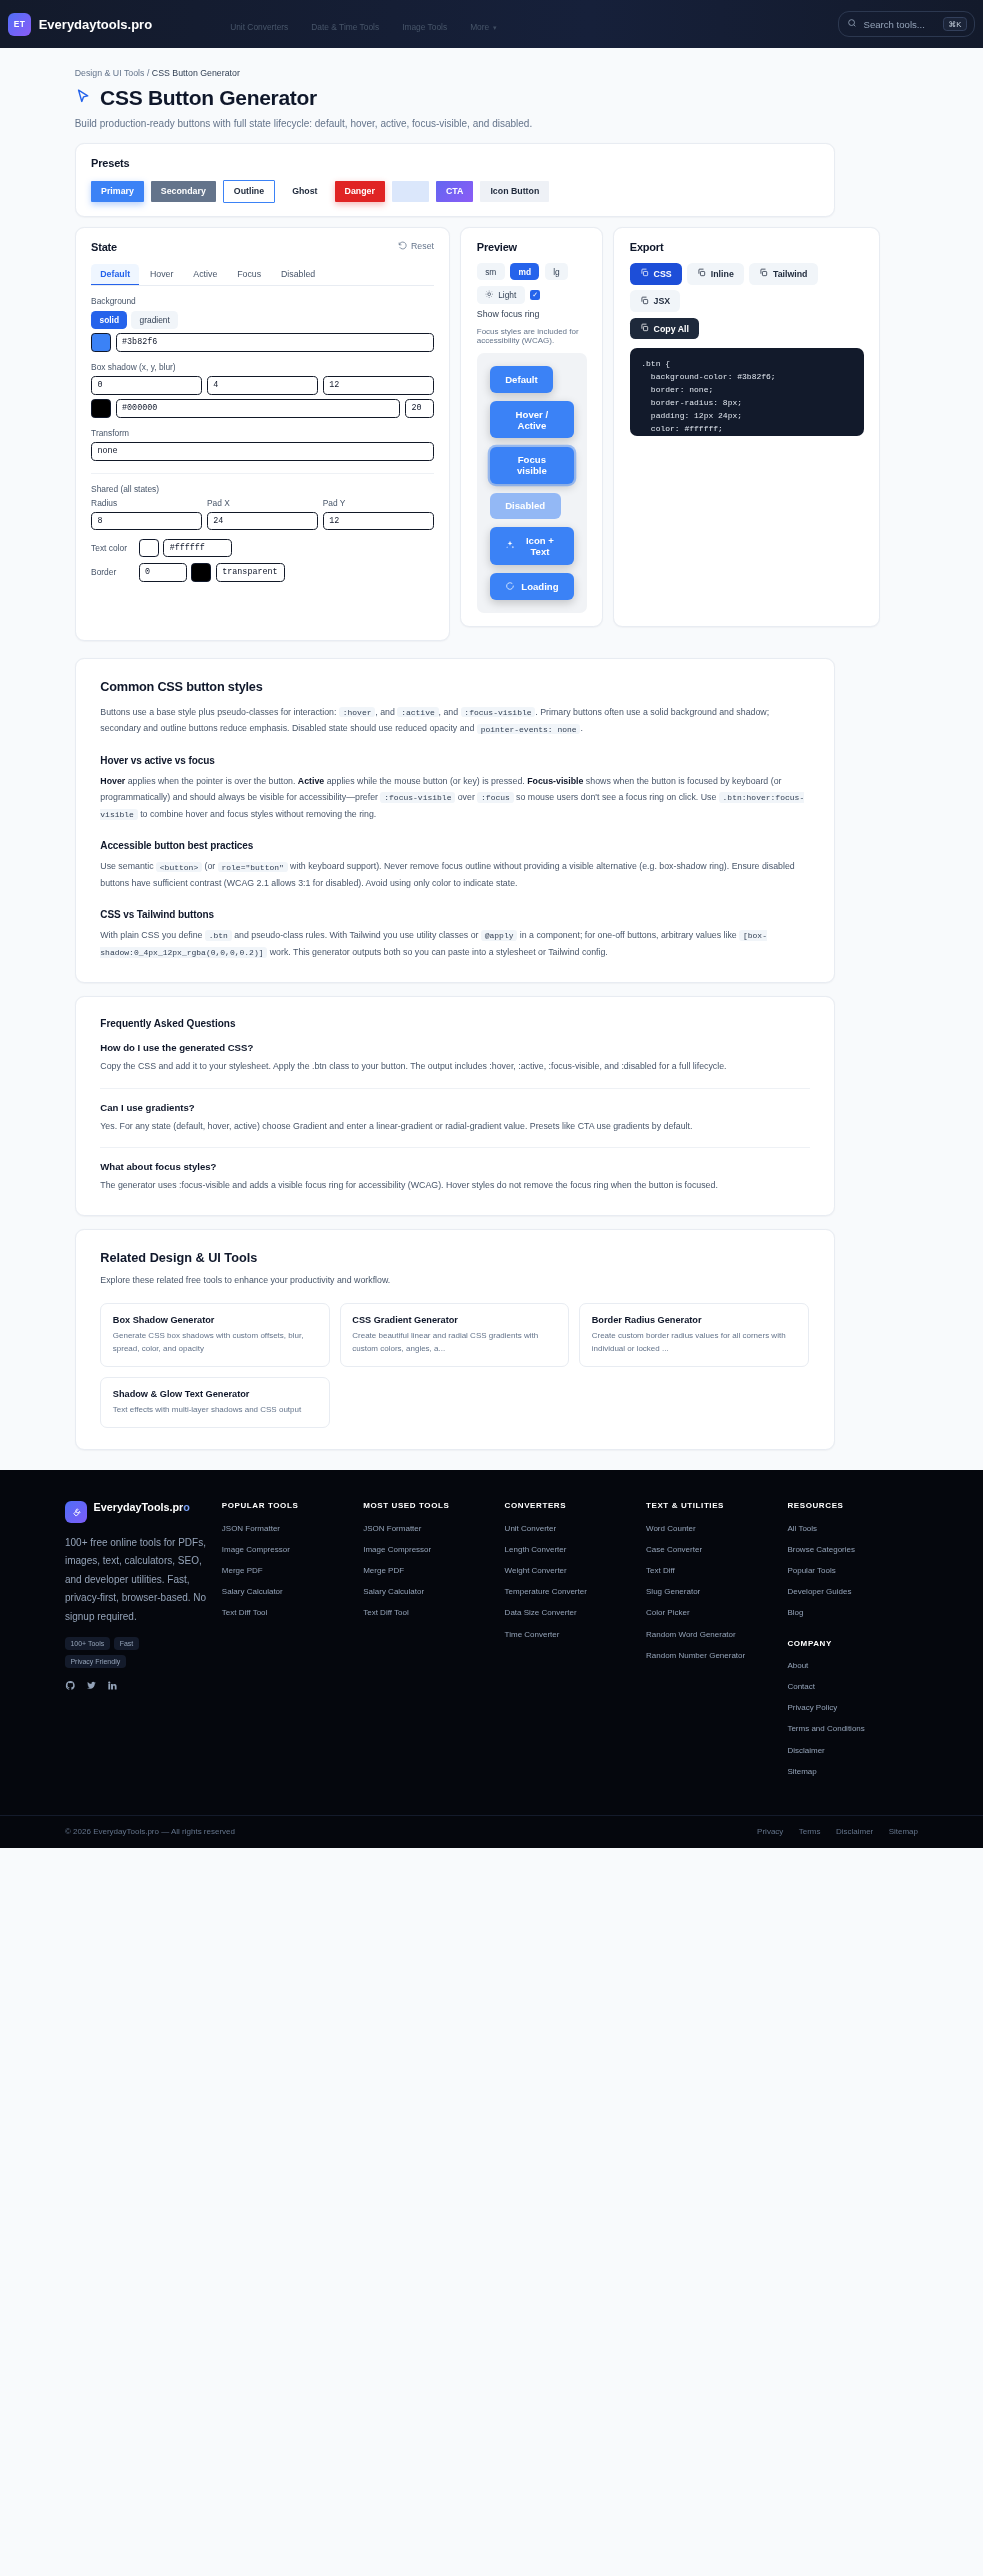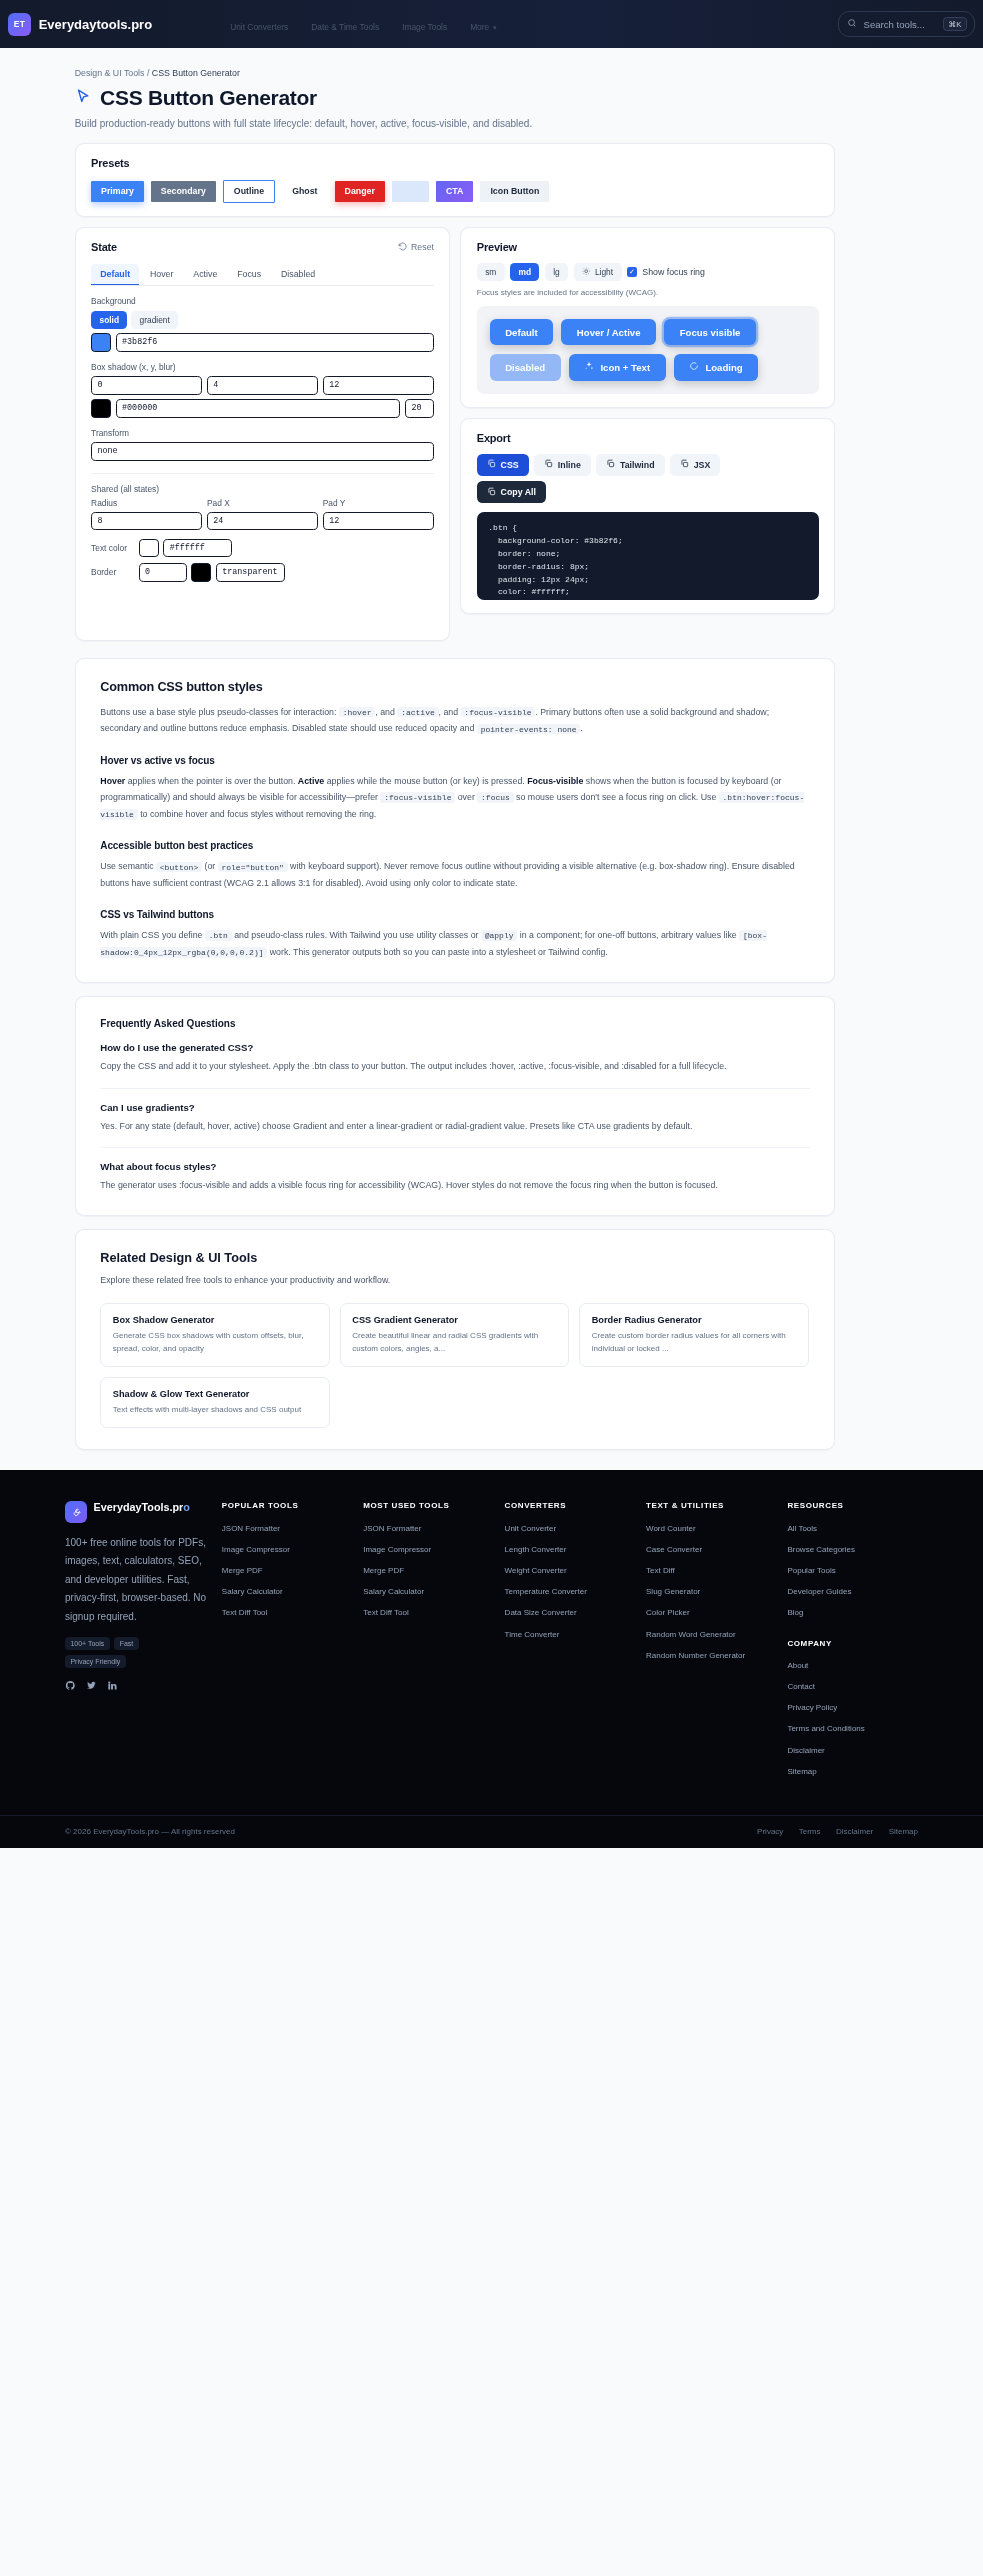--- a/index.html
+++ b/index.html
@@ -37,23 +37,23 @@
   .p-outline{background:#fff;color:#1e293b;border:1.2px solid #3b82f6}
   .p-ghost{background:transparent;color:#1e293b}
   .p-danger{background:#e02424;box-shadow:0 2.3px 6.1px rgba(224,36,36,.3)}
   .p-soft{background:#dbe7fb;color:#dbe7fb}
   .p-cta{background:linear-gradient(135deg,#6366f1,#8b5cf6)}
   .p-icon{background:#eef1f6;color:#1e293b}
 
   
   .cols{display:flex;gap:10px;margin-top:10px;align-items:flex-start}
   .col-left{width:calc(50% - 4.6px)}
-  .col-right{width:calc(50% - 4.6px);display:flex;flex-direction:column;gap:10px}
-
-  .row-head{display:flex;align-items:flex-end;justify-content:space-between}
+  .col-right{width:calc(50% - 4.6px);display:flex;gap:10px}
+
+  .row-head{display:flex;align-items:flex-start;justify-content:space-between}
   .reset{display:flex;align-items:center;gap:3.8px;font-size:8.8px;color:#64748b;cursor:pointer}
 
   .tabs{display:flex;gap:1.5px;border-bottom:0.8px solid #e8ecf2;margin-top:10.8px}
   .tab{font-size:8.8px;padding:5.4px 9.2px;color:#475569;border-radius:4.6px 4.6px 0 0;cursor:pointer}
   .tab.on{color:#2563eb;background:#eff6ff;border-bottom:1.5px solid #2563eb;font-weight:600}
 
   .lbl{font-size:8.4px;color:#475569;margin-top:10px;margin-bottom:4.6px}
   .seg{display:inline-flex;gap:3.8px}
   .sbtn{font-size:8.4px;padding:3.8px 8.4px;border-radius:4.6px;background:#f1f5f9;color:#334155;border:none;cursor:pointer;font-family:inherit}
   .sbtn.on{background:#2563eb;color:#fff;font-weight:600}

